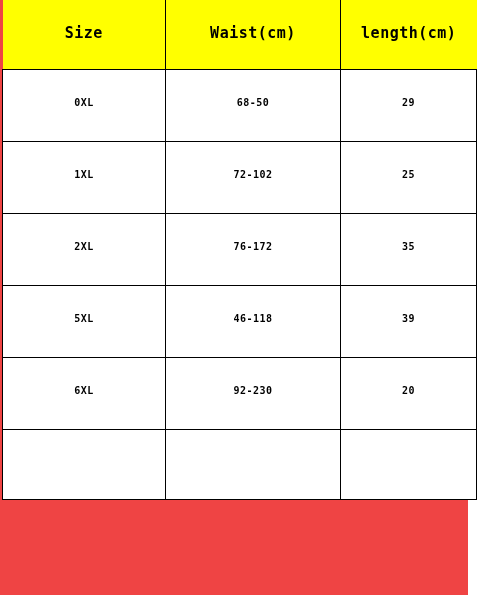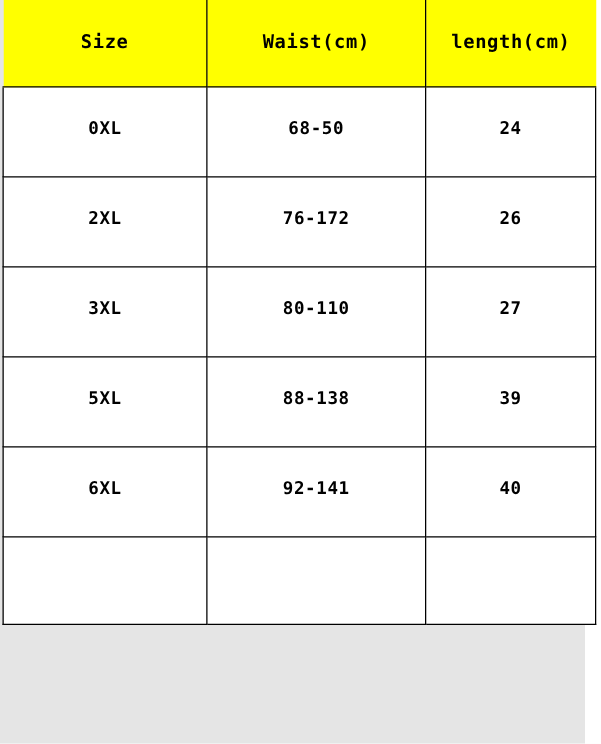--- a/index.html
+++ b/index.html
@@ -12,21 +12,21 @@
     height: 595px;
     font-family: "DejaVu Sans Mono", "Liberation Mono", monospace;
     overflow: hidden;
   }
 
   .size-chart {
     width: 468px;
     height: 595px;
     position: relative;
     box-sizing: border-box;
-    background: #e5e5e5;
+    background: #ef4444;
   }
 
   table.chart-table {
     border-collapse: collapse;
     table-layout: fixed;
     width: 474px;
     margin-left: 2px;
     margin-top: 0;
   }
 
@@ -56,21 +56,21 @@
     line-height: 1;
     padding-bottom: 2px;
   }
   table.chart-table thead tr th.first-head { border-left: none; }
   table.chart-table thead tr th.last-head  { border-right: none; text-align: center; }
 
   
   table.chart-table tbody tr td {
     background: #ffffff;
     height: 65px;
-    font-size: 14px;
+    font-size: 10px;
     letter-spacing: 0.5px;
     vertical-align: middle;
     line-height: 1;
     padding-bottom: 6px;
   }
 
   table.chart-table tbody tr:last-child td {
     height: 63px;
   }
 
@@ -102,41 +102,41 @@
         <th class="last-head">
           <span class="cell-text">length(cm)</span>
         </th>
       </tr>
     </thead>
 
     <tbody id="table-body">
         <tr>
           <td><span class="cell-text">0XL</span></td>
           <td><span class="cell-text">68-50</span></td>
-          <td><span class="cell-text">24</span></td>
+          <td><span class="cell-text">29</span></td>
+        </tr>
+        <tr>
+          <td><span class="cell-text">1XL</span></td>
+          <td><span class="cell-text">72-102</span></td>
+          <td><span class="cell-text">25</span></td>
         </tr>
         <tr>
           <td><span class="cell-text">2XL</span></td>
           <td><span class="cell-text">76-172</span></td>
-          <td><span class="cell-text">26</span></td>
-        </tr>
-        <tr>
-          <td><span class="cell-text">3XL</span></td>
-          <td><span class="cell-text">80-110</span></td>
-          <td><span class="cell-text">27</span></td>
+          <td><span class="cell-text">35</span></td>
         </tr>
         <tr>
           <td><span class="cell-text">5XL</span></td>
-          <td><span class="cell-text">88-138</span></td>
+          <td><span class="cell-text">46-118</span></td>
           <td><span class="cell-text">39</span></td>
         </tr>
         <tr>
           <td><span class="cell-text">6XL</span></td>
-          <td><span class="cell-text">92-141</span></td>
-          <td><span class="cell-text">40</span></td>
+          <td><span class="cell-text">92-230</span></td>
+          <td><span class="cell-text">20</span></td>
         </tr>
         <tr>
           <td></td>
           <td></td>
           <td></td>
         </tr>
       </tbody>
   </table>
 
 </div>

